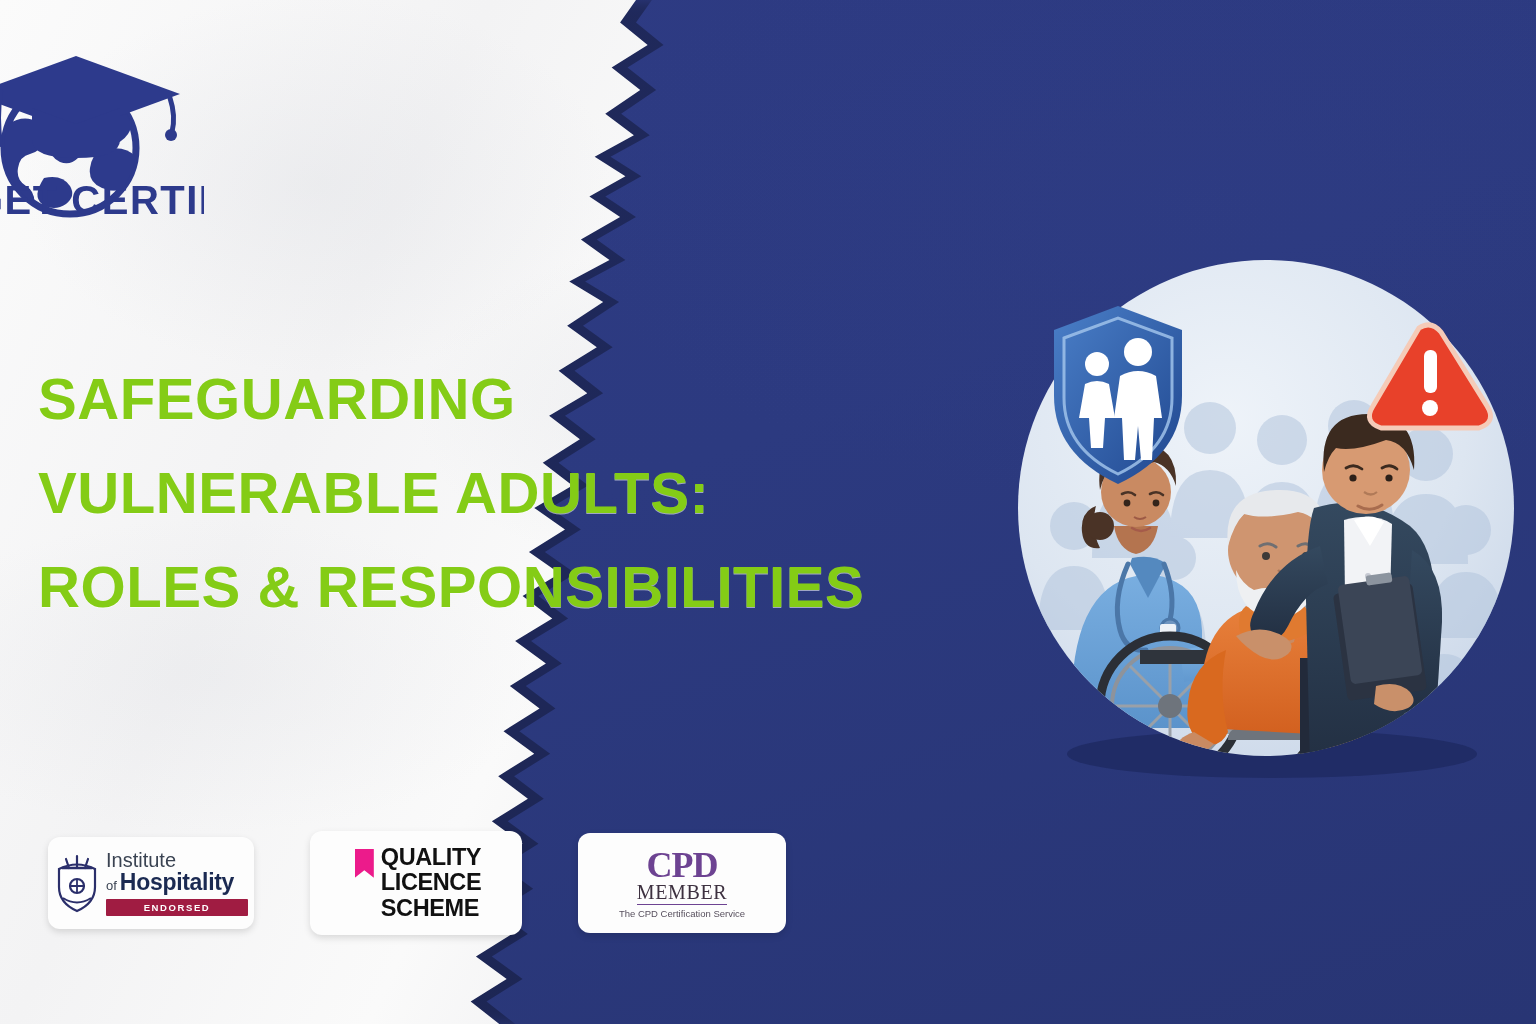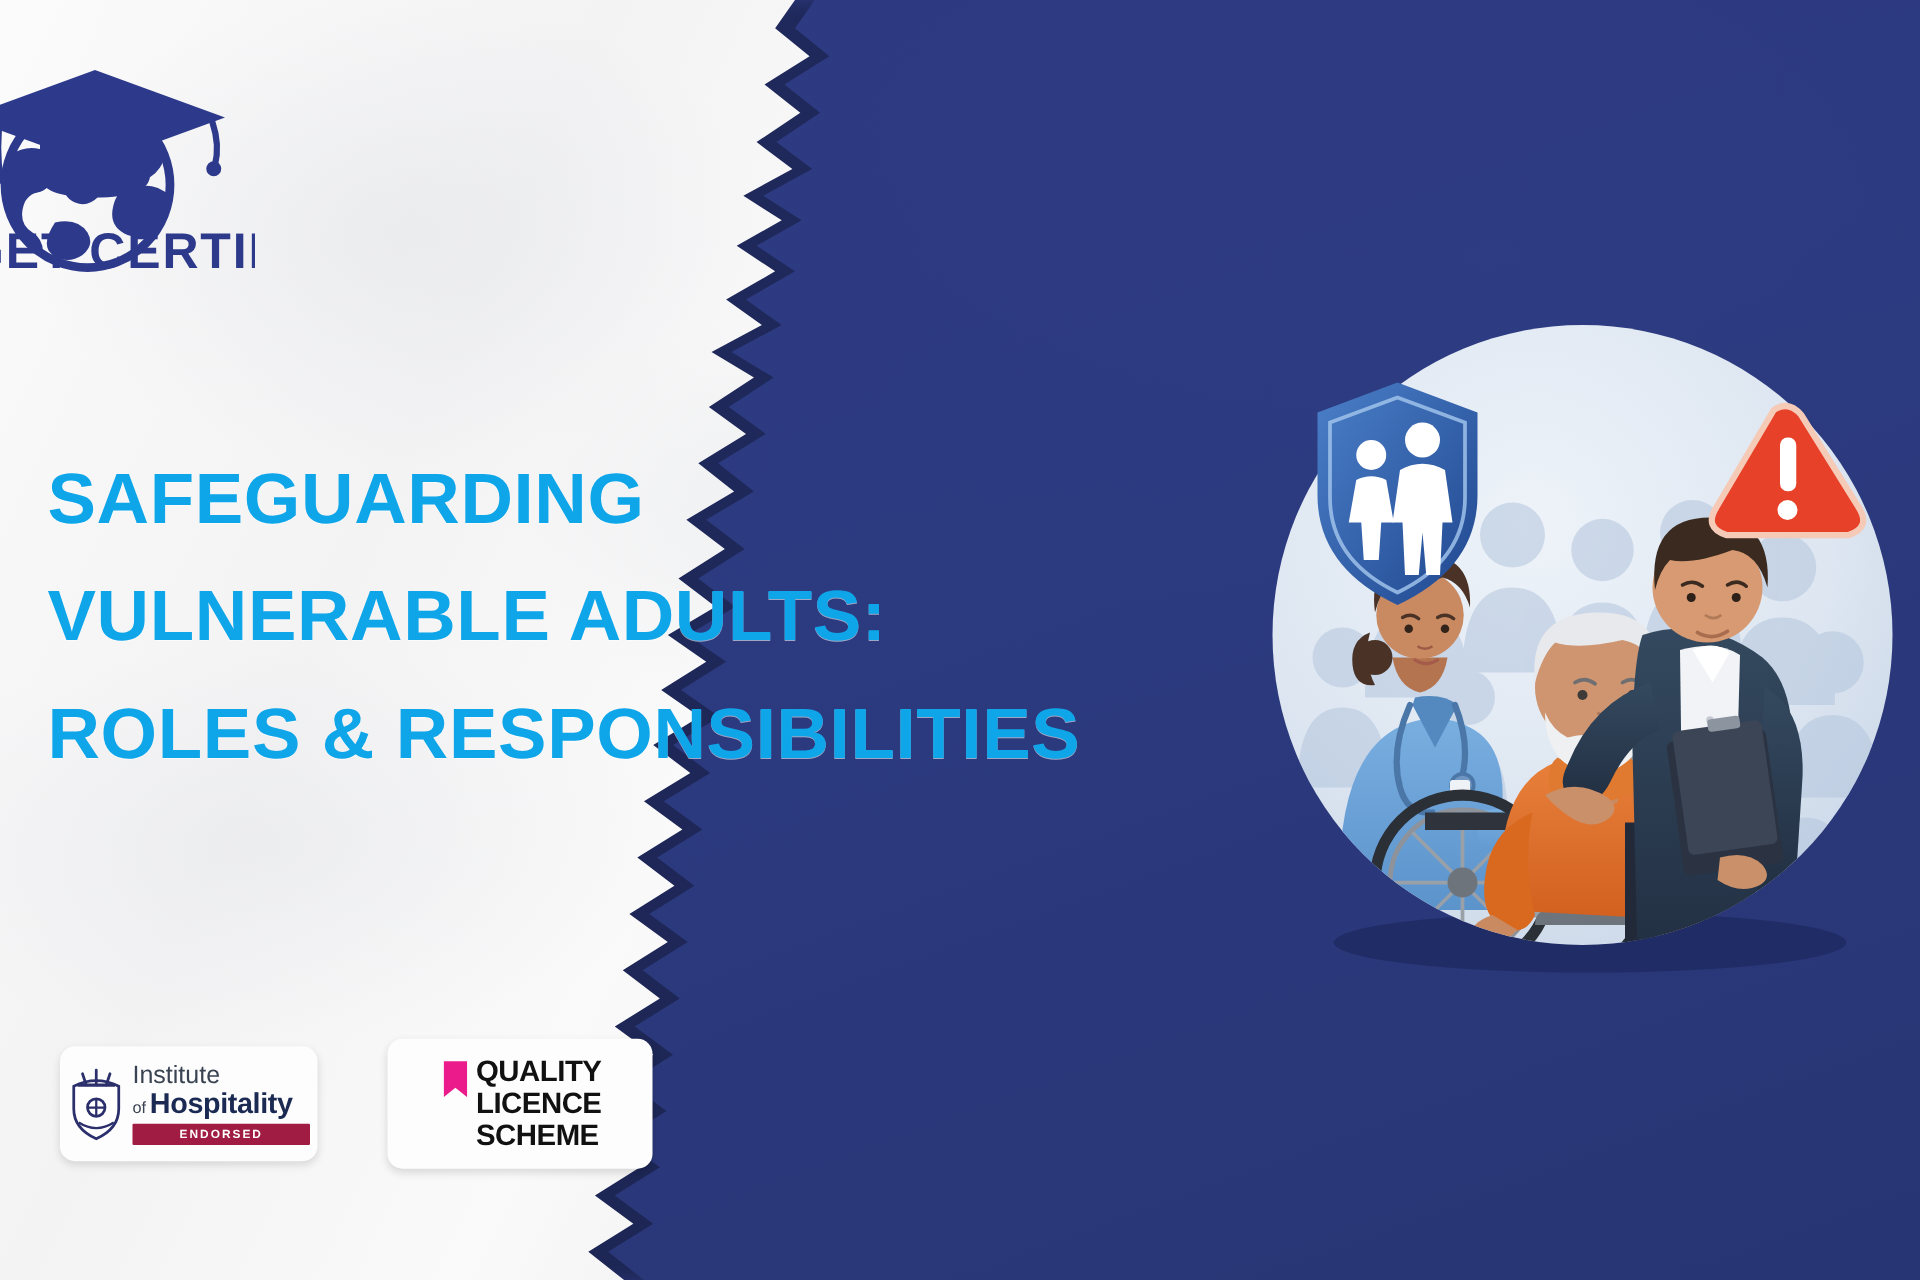--- a/index.html
+++ b/index.html
@@ -84,21 +84,21 @@
       44.4% 97.8%, 47.1% 100%, 0% 100%);
   }
 
   
   .logo{position:absolute;left:-16px;top:28px;width:220px;height:200px;}
   .logo svg{display:block;}
 
   
   .title{
     position:absolute;left:38px;top:352px;width:780px;
-    color:#0ea5e9;
+    color:#84cc16;
   }
   .title .line{
     font-family:"Liberation Sans Narrow","Liberation Sans",sans-serif;
     font-weight:700;
     font-size:57px;
     line-height:94px;
     letter-spacing:.5px;
     transform:scaleX(1.02);
     transform-origin:left center;
     white-space:nowrap;
@@ -225,20 +225,27 @@
       <div class="qls-inner">
         <div class="qls-bookmark"></div>
         <div class="qls-text">
           <div>QUALITY</div>
           <div>LICENCE</div>
           <div>SCHEME</div>
         </div>
       </div>
     </div>
 
+    <div class="badge badge-cpd">
+      <div class="cpd-inner">
+        <div class="cpd-top">CPD</div>
+        <div class="cpd-mid">MEMBER</div>
+        <div class="cpd-sub">The CPD Certification Service</div>
+      </div>
+    </div>
 
   </div>
 
   <div class="illus">
     <svg width="505" height="540" viewBox="0 0 505 540">
       <defs>
         <clipPath id="circClip">
             <circle cx="252" cy="250" r="248"></circle>
           </clipPath>
         <radialGradient id="circBg" cx="42%" cy="32%" r="78%">

